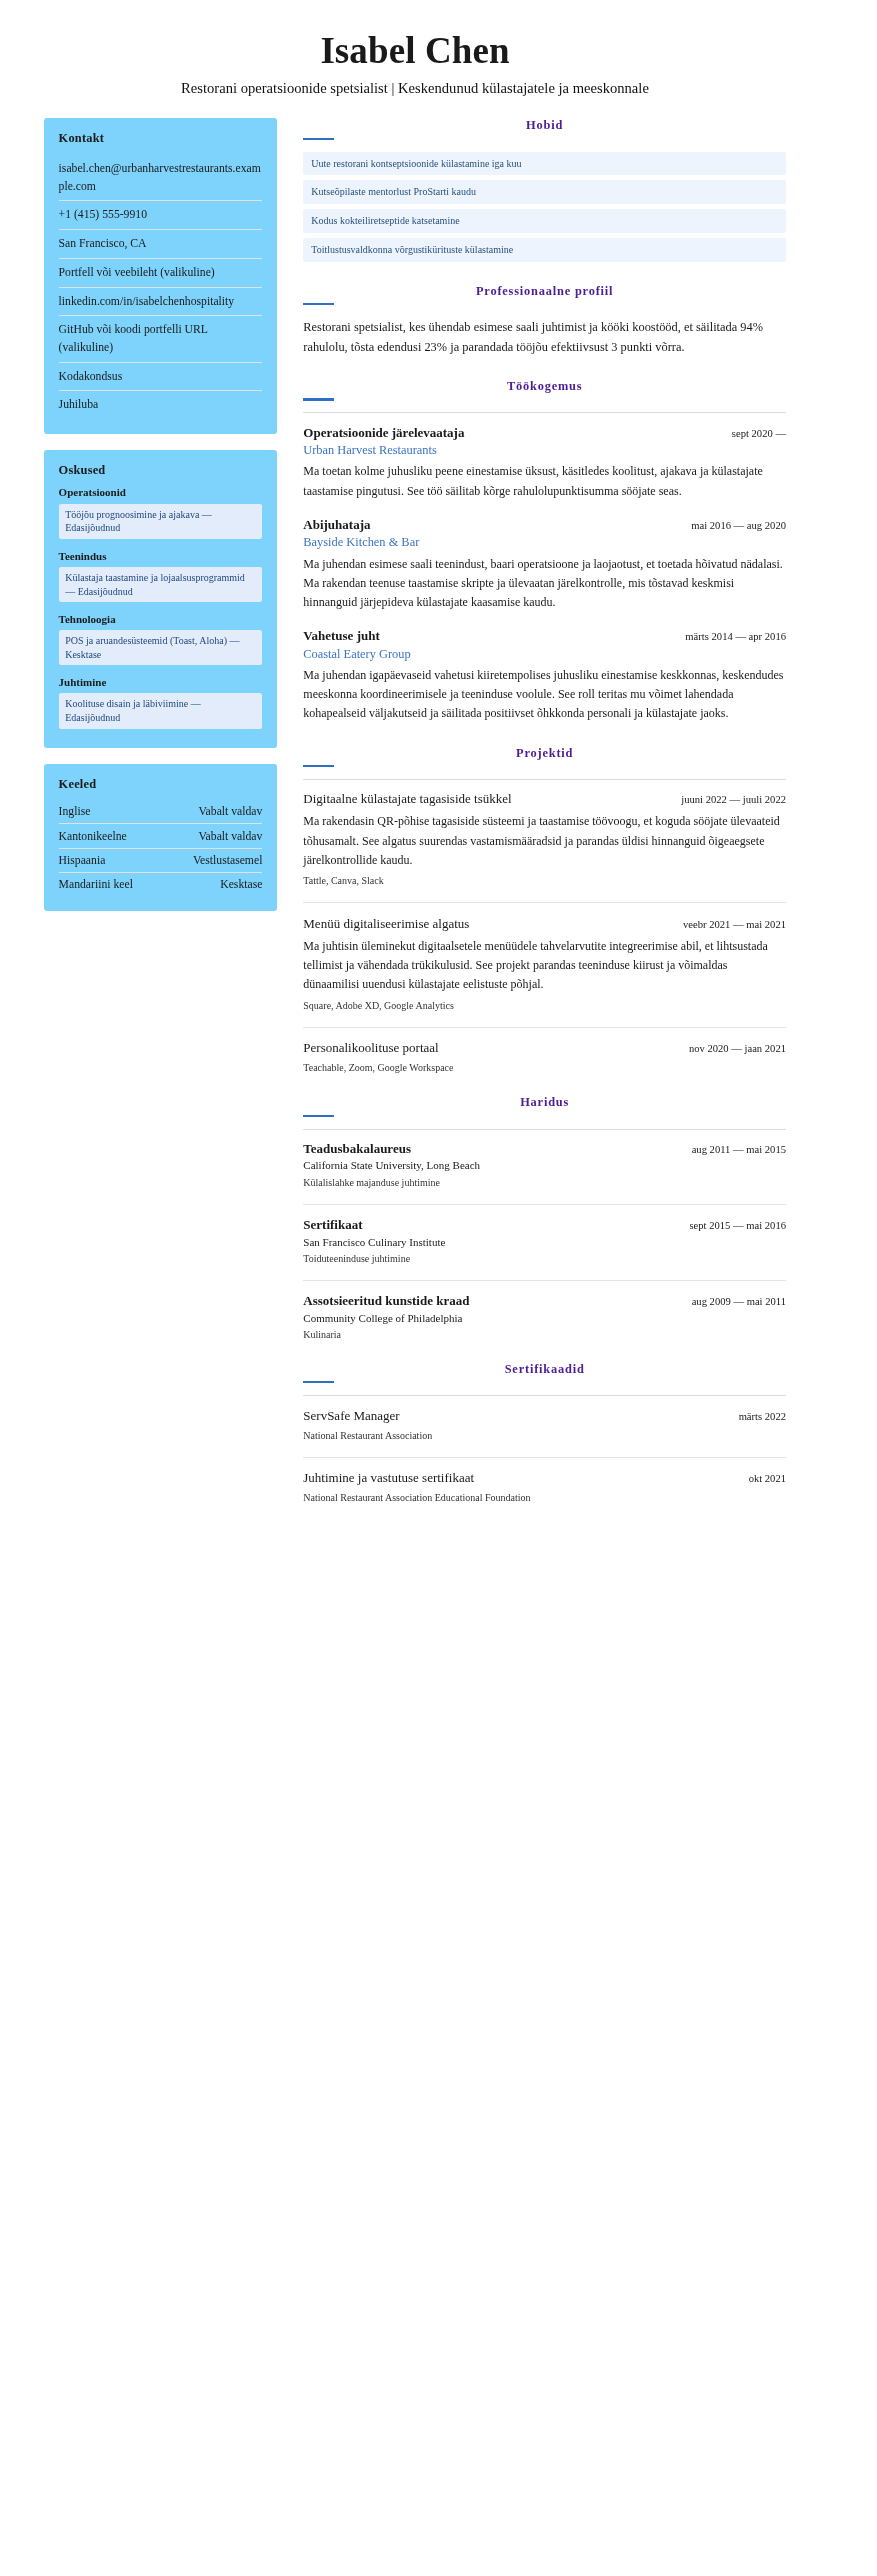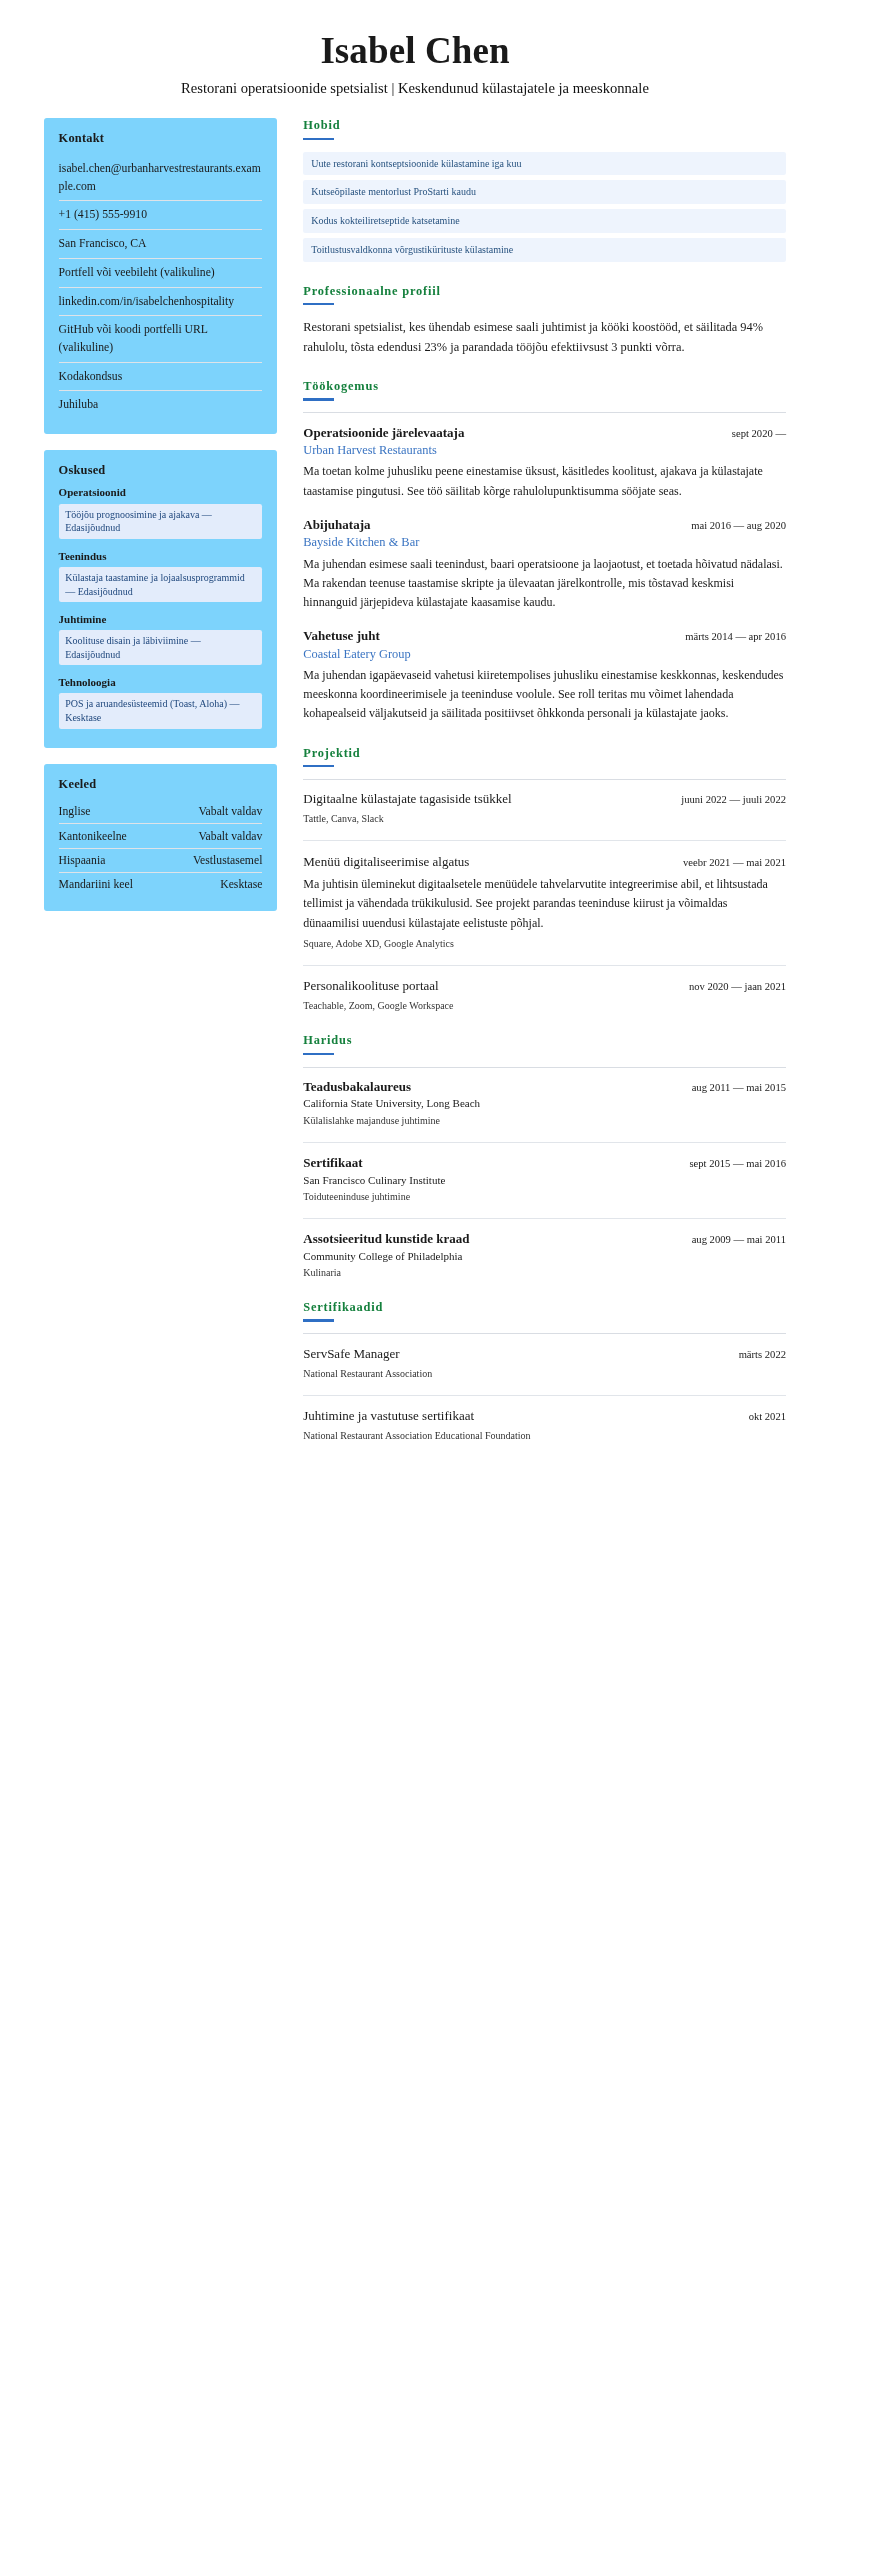--- a/index.html
+++ b/index.html
@@ -115,25 +115,26 @@
   .lang-level {
     flex: 0 1 auto;
     text-align: right;
   }
 
   
   .section {
     margin-bottom: 22px;
   }
   .section-head {
-    color: #15803d;
+    color: #4c1d95;
     font-size: 12.4px;
     font-weight: bold;
     letter-spacing: 0.8px;
     margin-bottom: 4.4px;
+    text-align: center;
   }
   .section-rule {
     width: 31px;
     height: 2.2px;
     background: #2f6fc4;
     margin-bottom: 11.7px;
   }
   .divider {
     height: 0.7px;
     background: #d9dde3;
@@ -242,27 +243,27 @@
           <div class="skill-group-title">Operatsioonid</div>
           <span class="pill">Tööjõu prognoosimine ja ajakava — Edasijõudnud</span>
         </div>
 
         <div class="skill-group">
           <div class="skill-group-title">Teenindus</div>
           <span class="pill">Külastaja taastamine ja lojaalsusprogrammid — Edasijõudnud</span>
         </div>
 
         <div class="skill-group">
+          <div class="skill-group-title">Tehnoloogia</div>
+          <span class="pill">POS ja aruandesüsteemid (Toast, Aloha) — Kesktase</span>
+        </div>
+
+        <div class="skill-group">
           <div class="skill-group-title">Juhtimine</div>
           <span class="pill">Koolituse disain ja läbiviimine — Edasijõudnud</span>
-        </div>
-
-        <div class="skill-group">
-          <div class="skill-group-title">Tehnoloogia</div>
-          <span class="pill">POS ja aruandesüsteemid (Toast, Aloha) — Kesktase</span>
         </div>
       </div>
 
       <div class="card">
         <div class="card-title">Keeled</div>
 
         <div class="lang-row">
           <span class="lang-name">Inglise</span>
           <span class="lang-level">Vabalt valdav</span>
         </div>
@@ -337,20 +338,21 @@
       <div class="section">
         <div class="section-head">Projektid</div>
         <div class="section-rule"></div>
         <div class="divider"></div>
 
         <div class="entry">
           <div class="entry-top">
             <div class="entry-title normal">Digitaalne külastajate tagasiside tsükkel</div>
             <div class="entry-date">juuni 2022 — juuli 2022</div>
           </div>
+          <div class="entry-body">Ma rakendasin QR-põhise tagasiside süsteemi ja taastamise töövoogu, et koguda sööjate ülevaateid tõhusamalt. See algatus suurendas vastamismääradsid ja parandas üldisi hinnanguid õigeaegsete järelkontrollide kaudu.</div>
           <div class="entry-tools">Tattle, Canva, Slack</div>
         </div>
 
         <div class="entry-row-sep"></div>
 
         <div class="entry">
           <div class="entry-top">
             <div class="entry-title normal">Menüü digitaliseerimise algatus</div>
             <div class="entry-date">veebr 2021 — mai 2021</div>
           </div>

